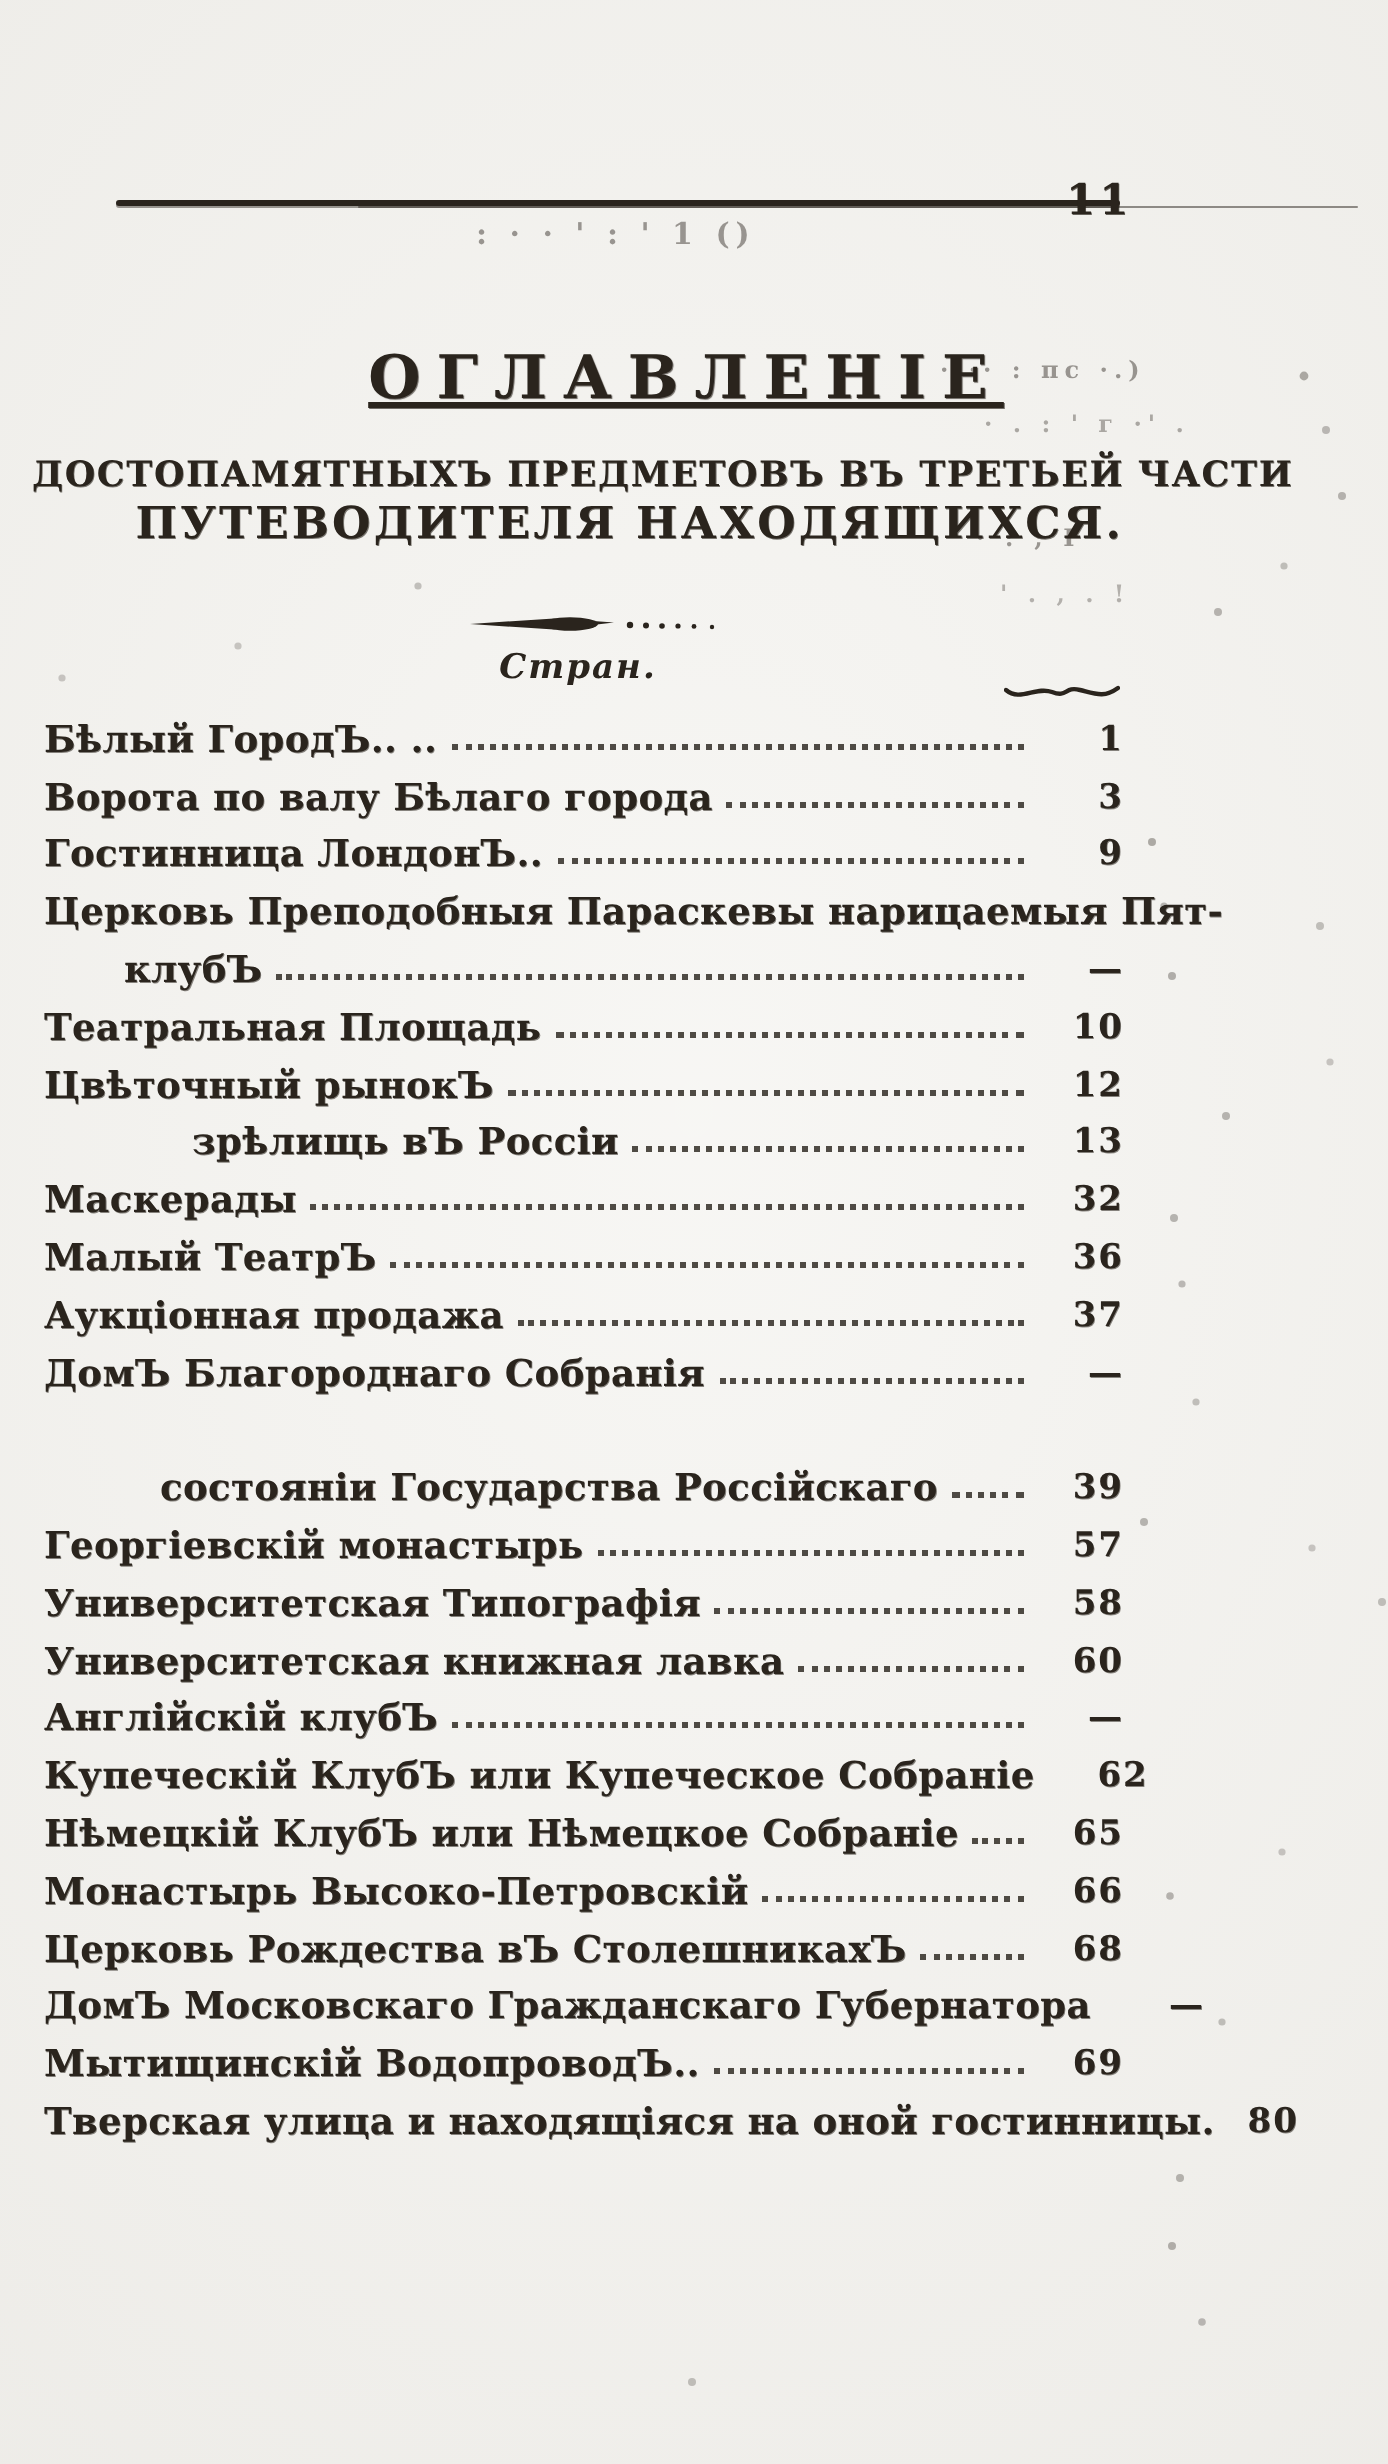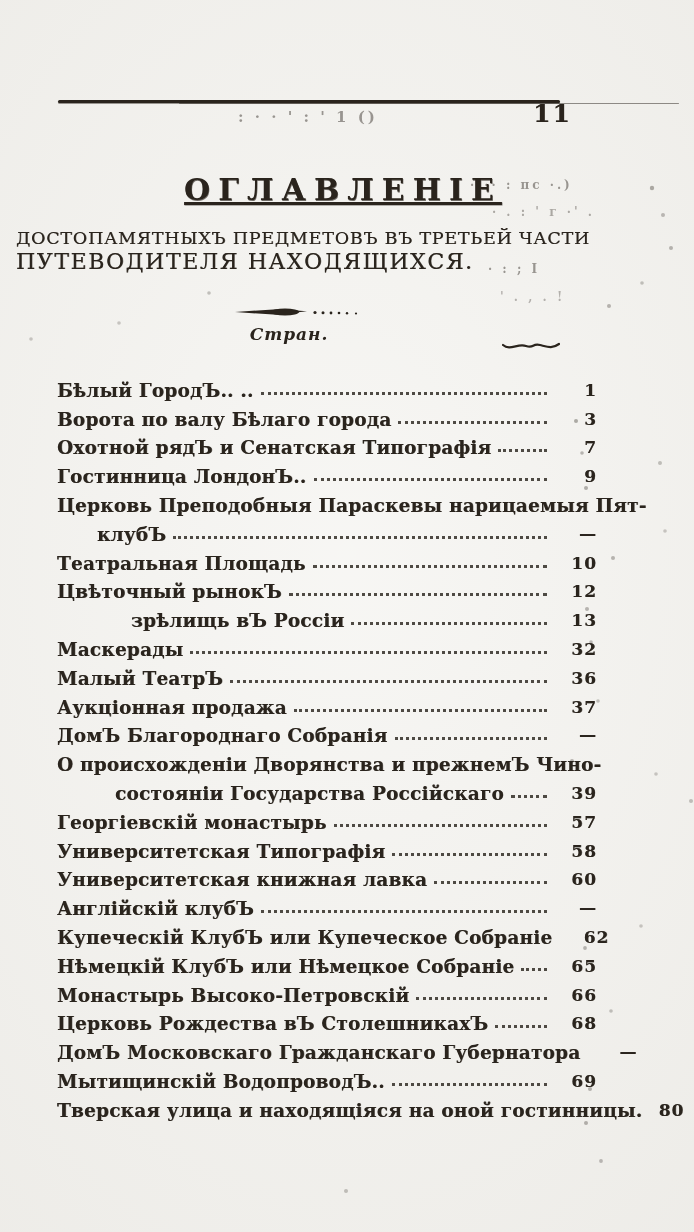--- a/index.html
+++ b/index.html
@@ -17,46 +17,46 @@
     font-family:"DejaVu Serif", serif;
     color:var(--ink);
     overflow:hidden;
   }
   .rule{
     position:absolute; left:58px; top:100px; width:502px; height:3px;
     background:var(--ink); border-radius:2px;
     box-shadow:0 1px 0 rgba(42,36,29,.45), 120px 2px 0 -1px rgba(42,36,29,.5);
   }
   .folio{
-    position:absolute; left:533px; top:99px;
-    font-size:25px; font-weight:bold; letter-spacing:2px;
+    position:absolute; left:533px; top:87px;
+    font-size:21px; font-weight:bold; letter-spacing:2px;
     text-shadow:.4px .4px .3px rgba(42,36,29,.7);
   }
   .title{
     position:absolute; left:0; top:172px; width:634px;
     text-align:center; font-size:30px; font-weight:bold; letter-spacing:8px;
     text-shadow:.5px .5px .4px rgba(42,36,29,.65);
     white-space:nowrap;
     text-decoration:underline;
   }
   .sub{
-    position:absolute; left:16px; width:546px; text-align:left;
-    font-weight:normal; white-space:nowrap;
+    position:absolute; left:16px; width:546px; text-align:right;
+    font-weight:bold; white-space:nowrap;
     text-shadow:.4px .4px .3px rgba(42,36,29,.6);
   }
   .sub1{top:228px; font-size:17.5px; letter-spacing:0.8px;}
   .sub2{top:249px; font-size:22px; letter-spacing:1.6px;}
   .ornament{position:absolute; left:235px; top:303px;}
   .stran{
     position:absolute; left:16px; top:324px; width:546px; text-align:center;
     font-size:17px; font-style:italic; font-weight:bold; letter-spacing:1px;
   }
   .stran .swash{display:block; margin:-3px 2px 0 auto; width:58px;}
   .toc{
-    position:absolute; left:16px; top:372px; width:546px;margin-left:35px;
+    position:absolute; left:16px; top:352px; width:546px;
   }
   .row{
     display:flex; align-items:flex-end; height:28.8px;
     font-size:18.5px; font-weight:bold; letter-spacing:0.2px;
     text-shadow:.4px .4px .3px rgba(42,36,29,.55);
   }
   .row .t{white-space:nowrap; padding-left:6px;}
   .row.ind-s .t{padding-left:46px;}
   .row.ind-m .t{padding-left:64px;}
   .row.ind-l .t{padding-left:80px;text-align:center;}
@@ -153,25 +153,20 @@
       <span class="t">Бѣлый ГородЪ.. ..</span>
       <span class="lead"></span>
       <span class="n">1</span>
     </div>
   <div class="row">
       <span class="t">Ворота по валу Бѣлаго города</span>
       <span class="lead"></span>
       <span class="n">3</span>
     </div>
   <div class="row">
-      <span class="t">Охотной рядЪ и Сенатская Типографія</span>
-      <span class="lead"></span>
-      <span class="n">7</span>
-    </div>
-  <div class="row">
       <span class="t">Гостинница ЛондонЪ..</span>
       <span class="lead"></span>
       <span class="n">9</span>
     </div>
   <div class="row">
       <span class="t">Церковь Преподобныя Параскевы нарицаемыя Пят-</span>
       <span class="gap"></span>
       <span class="n"></span>
     </div>
   <div class="row ind-s">
@@ -208,21 +203,20 @@
       <span class="t">Аукціонная продажа</span>
       <span class="lead"></span>
       <span class="n">37</span>
     </div>
   <div class="row">
       <span class="t">ДомЪ Благороднаго Собранія</span>
       <span class="lead"></span>
       <span class="n">—</span>
     </div>
   <div class="row">
-      <span class="t">О происхожденіи Дворянства и прежнемЪ Чино-</span>
       <span class="gap"></span>
       <span class="n"></span>
     </div>
   <div class="row ind-m">
       <span class="t">состояніи Государства Россійскаго</span>
       <span class="lead"></span>
       <span class="n">39</span>
     </div>
   <div class="row">
       <span class="t">Георгіевскій монастырь</span>

